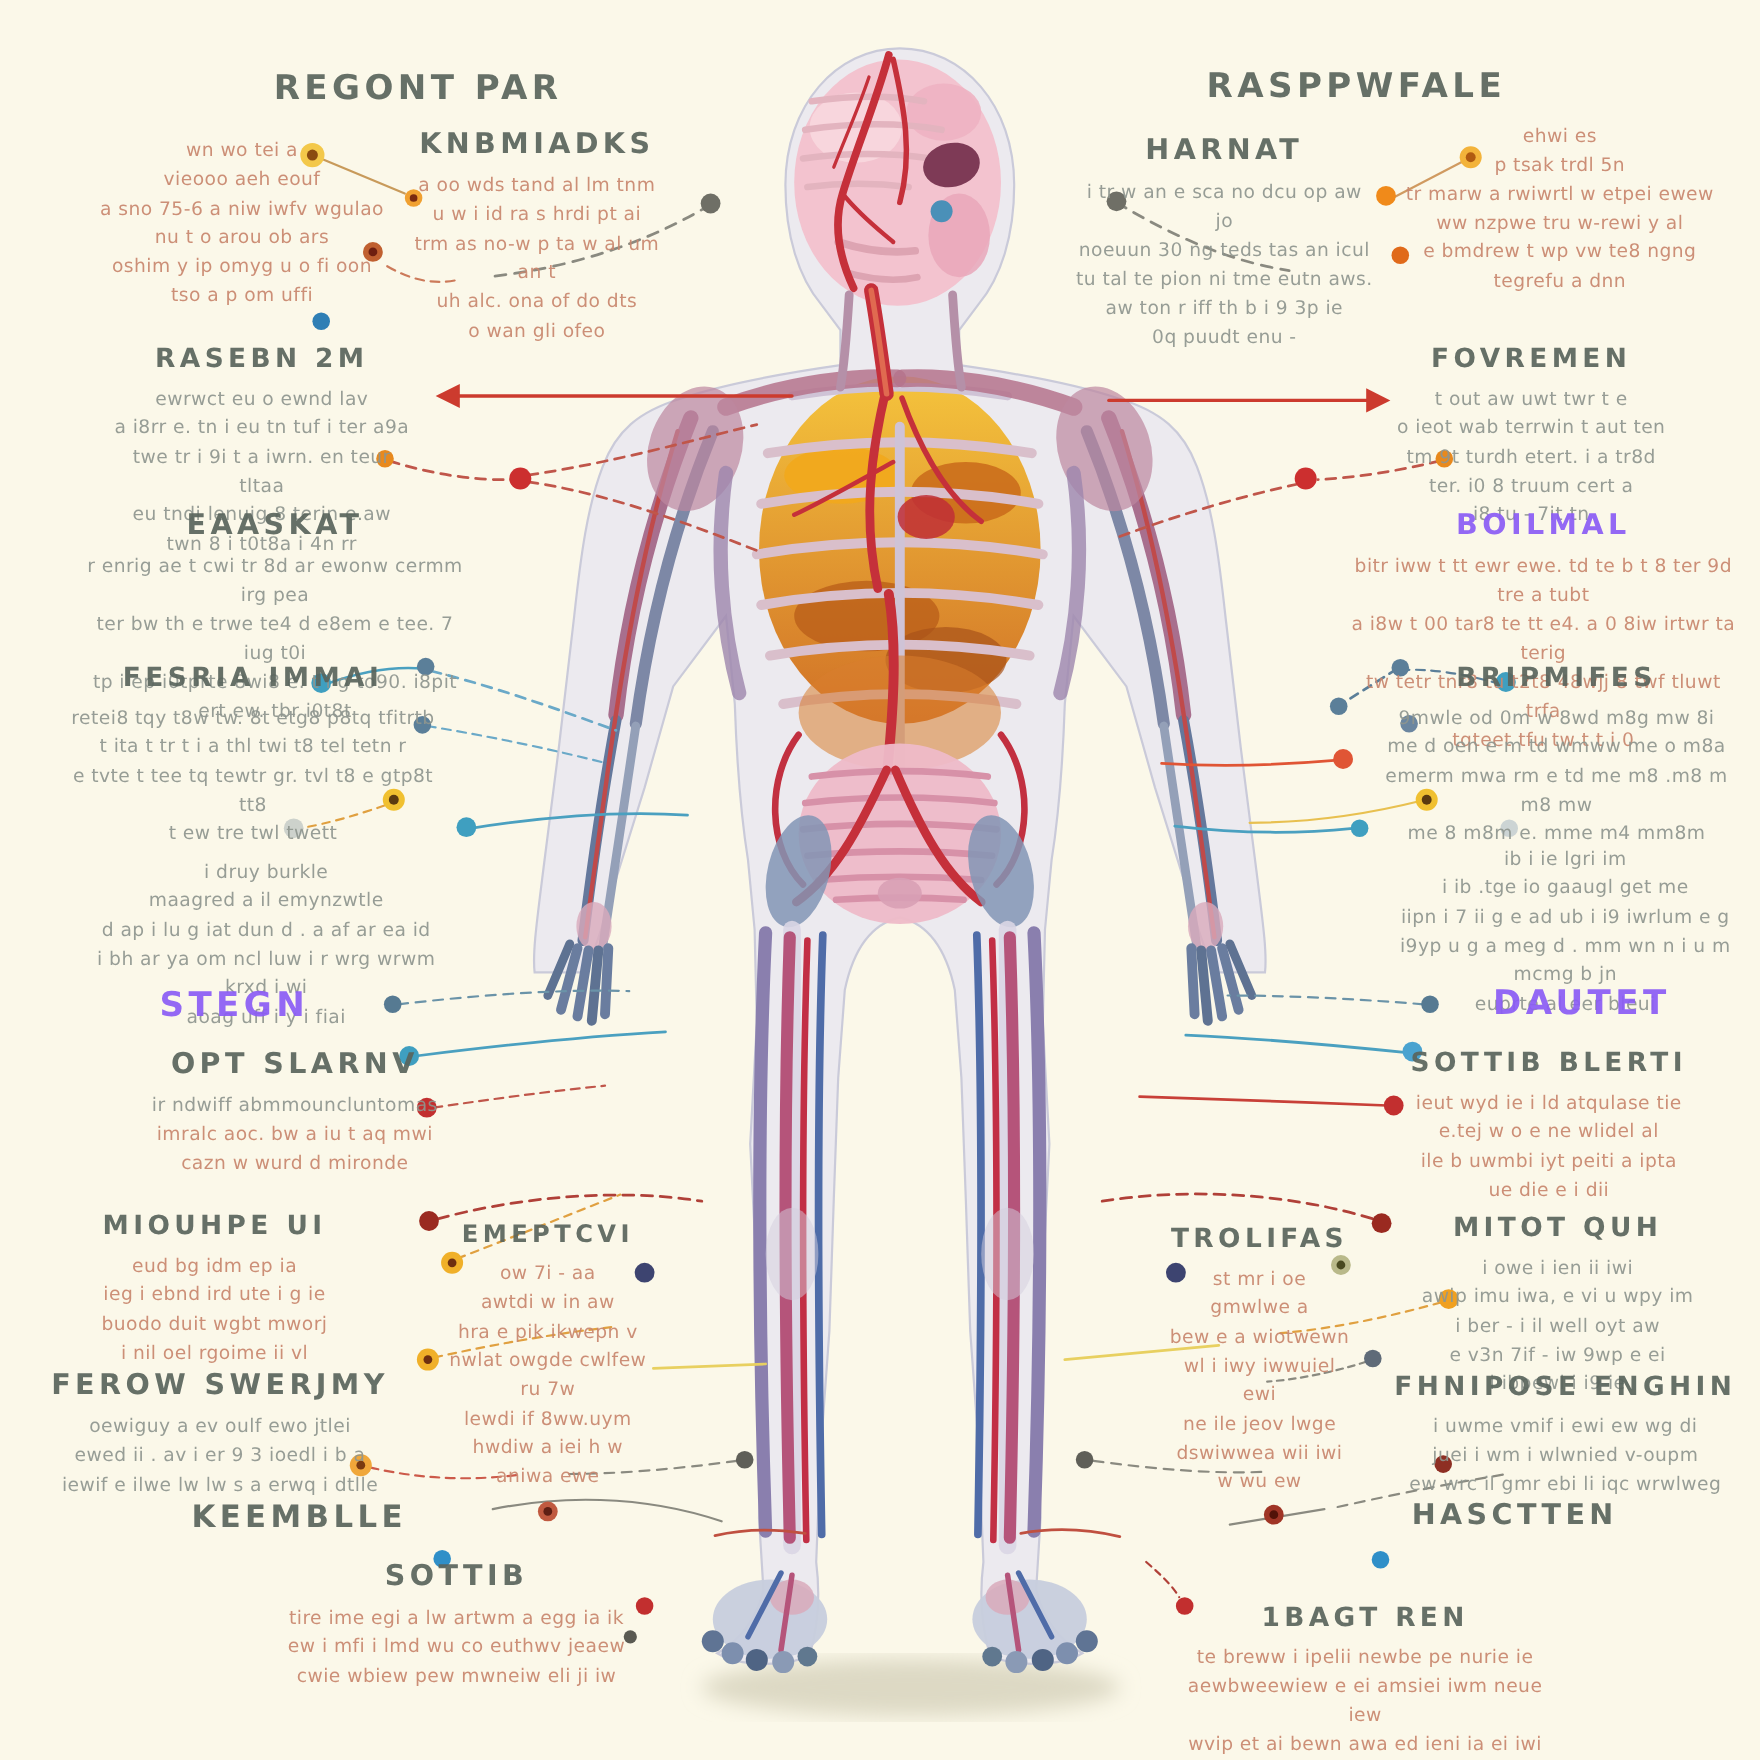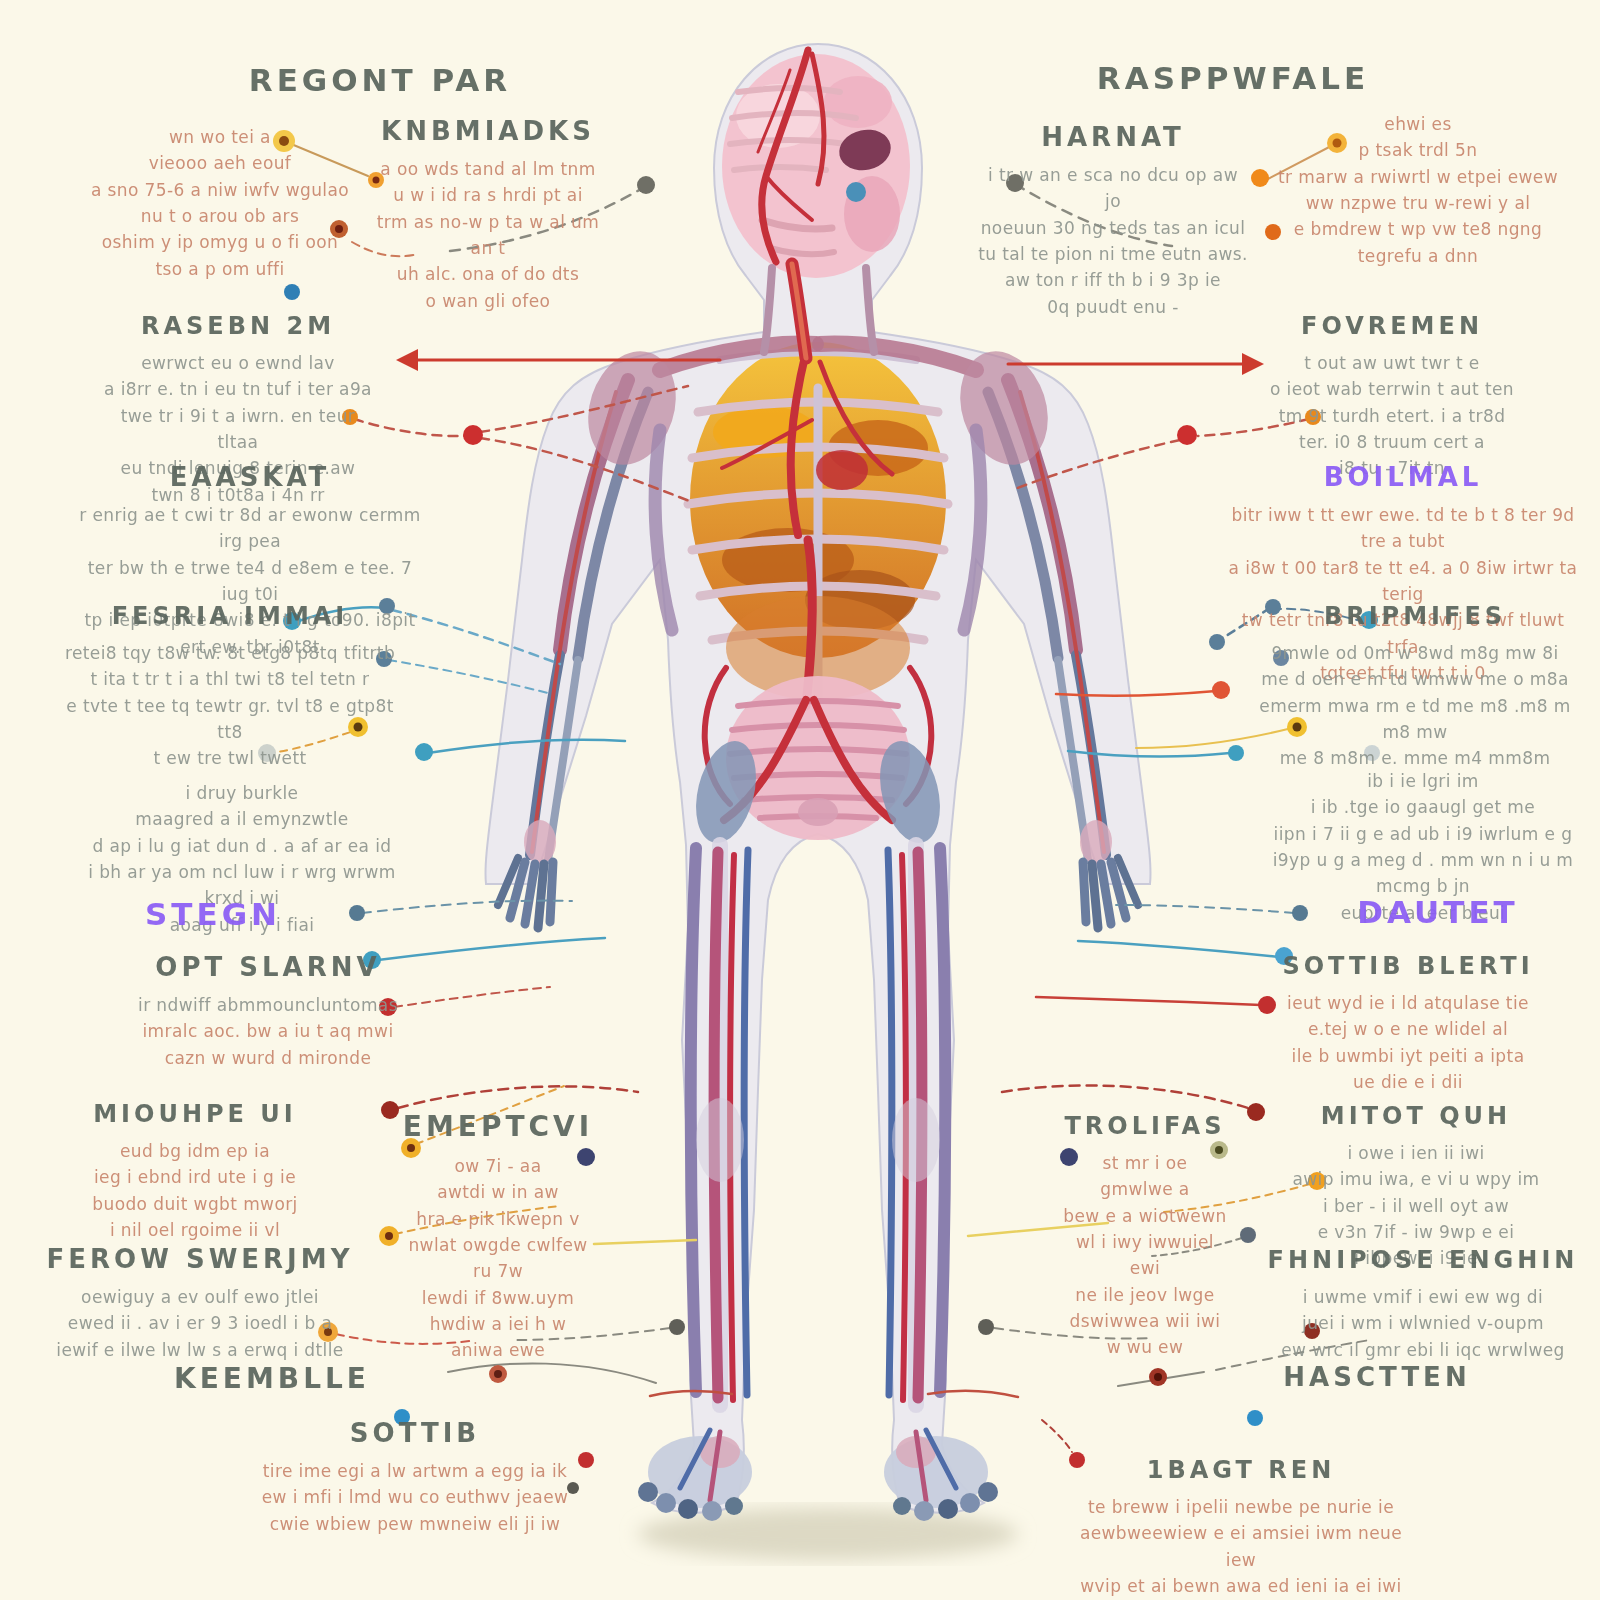--- a/index.html
+++ b/index.html
@@ -3,21 +3,21 @@
 <meta charset="utf-8">
 <style>
   html,body{margin:0;padding:0;background:#fbf8e9;}
   body{width:1600px;height:1600px;position:relative;overflow:hidden;
        font-family:"DejaVu Sans",sans-serif;}
   .canvas{position:absolute;inset:0;width:1600px;height:1600px;margin-left:20px;}
   svg.art{position:absolute;left:0;top:0;z-index:1;}
   .lbl{position:absolute;transform:translateX(-50%);text-align:center;z-index:3;}
   .t{color:#5a655d;font-weight:bold;letter-spacing:4px;opacity:.92;white-space:nowrap;filter:blur(.3px);}
   .t.red{color:#8b5cf6;}
-  .s31{font-size:31px}.s28{font-size:28px}.s26{font-size:26px}.s24{font-size:24px}.s22{font-size:28px}
+  .s31{font-size:31px}.s28{font-size:28px}.s26{font-size:26px}.s24{font-size:24px}.s22{font-size:22px}
   .p{margin:10px auto 0;font-size:17px;line-height:1.55;letter-spacing:.4px;
      white-space:pre-line;filter:blur(.7px);opacity:.92;}
   .p.first{margin-top:0;}
   .p.salmon{color:#c9876e;}
   .p.gray{color:#8f968f;}
 </style>
 </head>
 <body>
 
 <div class="canvas">

